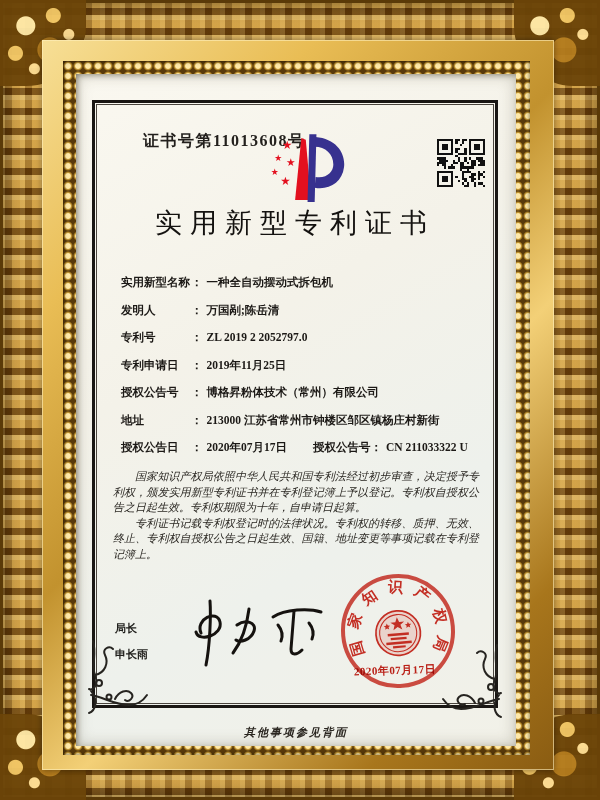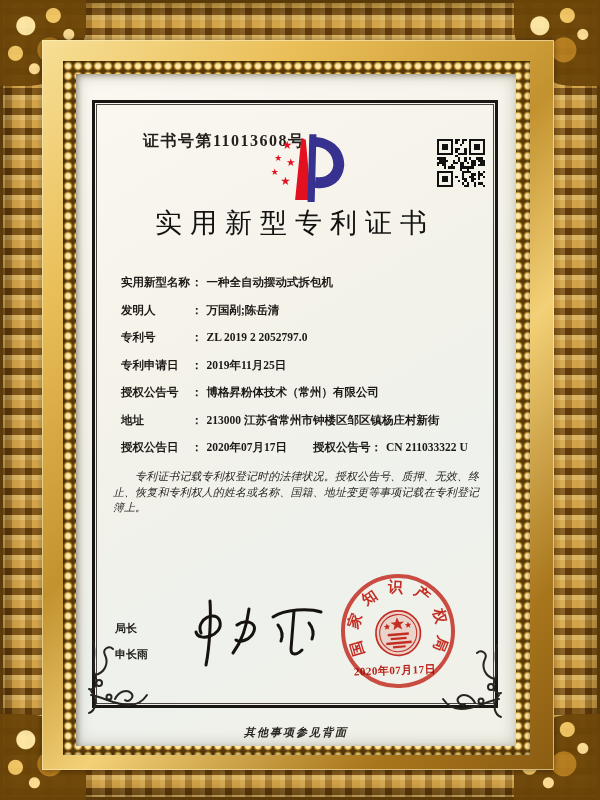--- a/index.html
+++ b/index.html
@@ -280,21 +280,22 @@
           <div class="row"><span class="flabel">实用新型名称</span><span class="colon">：</span><span class="fvalue">一种全自动摆动式拆包机</span></div>
           <div class="row"><span class="flabel">发明人</span><span class="colon">：</span><span class="fvalue">万国剐;陈岳清</span></div>
           <div class="row"><span class="flabel">专利号</span><span class="colon">：</span><span class="fvalue">ZL 2019 2 2052797.0</span></div>
           <div class="row"><span class="flabel">专利申请日</span><span class="colon">：</span><span class="fvalue">2019年11月25日</span></div>
           <div class="row"><span class="flabel">授权公告号</span><span class="colon">：</span><span class="fvalue">博格昇粉体技术（常州）有限公司</span></div>
           <div class="row"><span class="flabel">地址</span><span class="colon">：</span><span class="fvalue">213000 江苏省常州市钟楼区邹区镇杨庄村新街</span></div>
           <div class="row"><span class="flabel">授权公告日</span><span class="colon">：</span><span class="fvalue">2020年07月17日</span><span class="pair2">授权公告号</span><span class="colon">：</span><span class="fvalue">CN 211033322 U</span></div>
         </div>
 
       <div class="paras" id="paras">
-          <p>专利证书记载专利权登记时的法律状况。授权公告号、质押、无效、终止、恢复和专利权人的姓名或名称、国籍、地址变更等事项记载在专利登记簿上。</p>
+          <p>国家知识产权局依照中华人民共和国专利法经过初步审查，决定授予专利权，颁发实用新型专利证书并在专利登记簿上予以登记。专利权自授权公告之日起生效。专利权期限为十年，自申请日起算。</p>
+          <p>专利证书记载专利权登记时的法律状况。专利权的转移、质押、无效、终止、专利权自授权公告之日起生效、国籍、地址变更等事项记载在专利登记簿上。</p>
         </div>
 
       <div class="signer">
         <div>局长</div>
         <div>申长雨</div>
       </div>
 
       <svg class="signature" viewBox="0 0 160 84" fill="none" stroke="#15120f" stroke-width="3" stroke-linecap="round" stroke-linejoin="round">
         <path d="M20,40 C14,26 36,16 39,29 C42,42 18,50 15,39"></path>
         <path d="M29,8 C30,22 29,52 25,72"></path>

